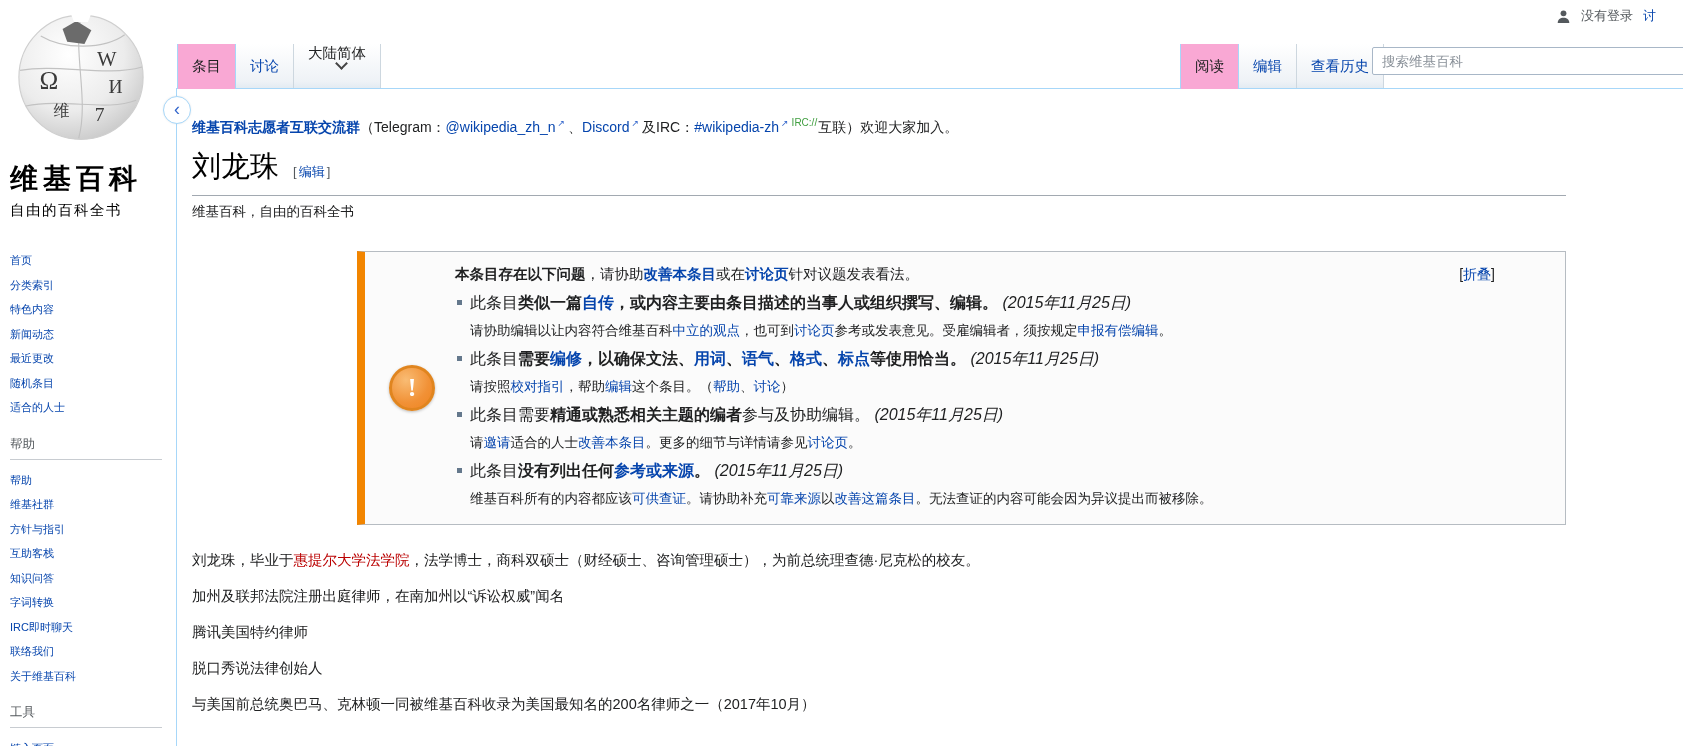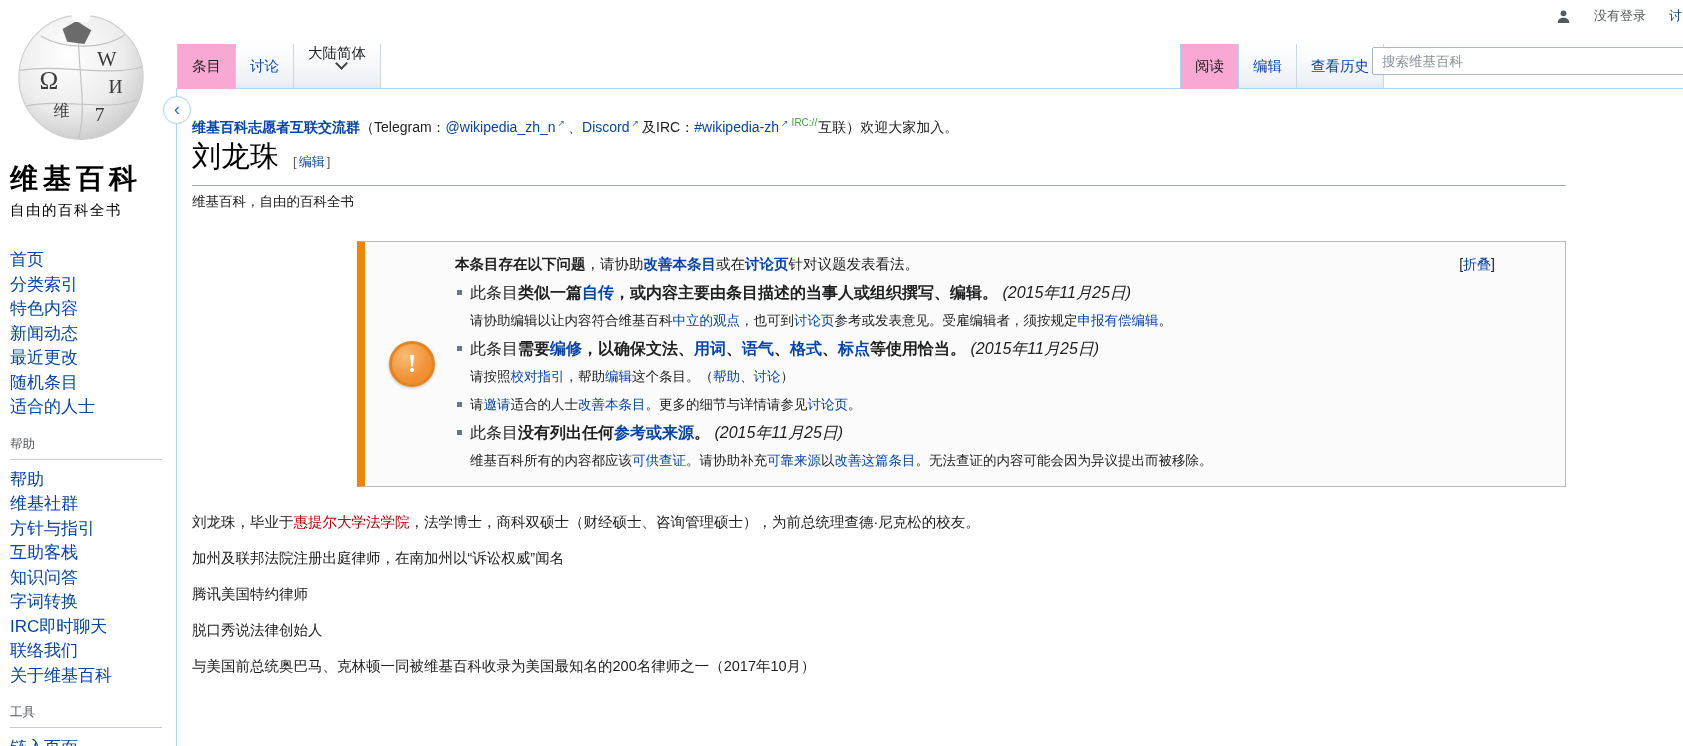--- a/index.html
+++ b/index.html
@@ -5,33 +5,33 @@
   :root{
     --link:#0645ad; --red:#ba0000; --orange:#f28500;
     --tabline:#a7d7f9; --irc:#3f9e3f;
   }
   *{margin:0;padding:0;box-sizing:content-box;}
   html,body{background:#fff;}
   body{font-family:"Liberation Sans","DejaVu Sans",sans-serif;color:#202122;}
   .screen{position:relative;width:1683px;height:746px;background:#fff;overflow:hidden;}
 
   
-  .personal{position:absolute;top:7px;left:1556px;display:flex;align-items:center;gap:23px;font-size:13px;white-space:nowrap;z-index:6;}
+  .personal{position:absolute;top:7px;left:1556px;display:flex;align-items:center;gap:10px;font-size:13px;white-space:nowrap;z-index:6;}
   .personal .status{color:#54595d;}
   .personal .ptalk{color:var(--link);cursor:pointer;}
 
   
   .sidebar{position:absolute;left:0;top:0;width:176px;padding:6px 0 0 10px;box-sizing:border-box;z-index:2;}
   .globe{display:block;margin-left:2px;}
   .wordmark{font-family:Liberation Serif, serif;font-weight:bold;font-size:28px;letter-spacing:5px;color:#000;margin-top:16px;}
   .logo-sub{font-size:14.5px;letter-spacing:1.5px;color:#000;margin-top:3px;}
   .nav{margin-top:28px;}
   .nav-header{margin:16px 14px 8px 0;padding-bottom:6px;font-size:12.5px;color:#54595d;border-bottom:1px solid #c8ccd1;}
   .nav ul{list-style:none;}
-  .nav li{font-size:17px;color:var(--link);line-height:24.5px;cursor:pointer;white-space:nowrap;}
+  .nav li{font-size:11px;color:var(--link);line-height:24.5px;cursor:pointer;white-space:nowrap;}
 
   
   .tabs{position:absolute;top:44px;height:44px;display:flex;align-items:stretch;z-index:3;}
   .tabs-left{left:177px;}
   .tabs-right{left:1180px;}
   .tab{display:flex;align-items:center;padding:0 14px;font-size:14.5px;color:var(--link);
        background:linear-gradient(to bottom,#ffffff,#eef2f6 85%,#e3ebf2);
        border-right:1px solid #cdd7df;cursor:pointer;white-space:nowrap;}
   .tab:first-child{border-left:1px solid #cdd7df;}
   .tab.active{background:#f9a8d4;color:#202122;border-left:1px solid var(--tabline);border-right:1px solid var(--tabline);height:45px;z-index:4;}
@@ -44,21 +44,21 @@
   .search-wrap input::placeholder{color:#8a9199;}
 
   
   .collapse-btn{position:absolute;left:163px;top:96px;width:26px;height:26px;border-radius:50%;background:#fff;border:1px solid #a7d7f9;display:flex;align-items:center;justify-content:center;cursor:pointer;z-index:5;box-shadow:0 0 2px rgba(0,0,0,.08);}
   .collapse-btn span{color:#36c;font-size:18px;line-height:1;margin-top:-3px;}
 
   
   .content{position:absolute;left:176px;top:88px;width:1507px;height:658px;background:#fff;border-left:1px solid var(--tabline);border-top:1px solid var(--tabline);padding-left:15px;box-sizing:border-box;z-index:1;}
   .banner{width:1460px;text-align:left;margin-top:24px;font-size:14px;line-height:20px;}
   .content-inner{width:1374px;}
-  h1.page-title{font-family:"Liberation Serif","DejaVu Serif",serif;font-weight:normal;font-size:29px;color:#000;padding-bottom:8px;border-bottom:1px solid #a2a9b1;}
+  h1.page-title{font-family:"Liberation Serif","DejaVu Serif",serif;font-weight:normal;font-size:29px;color:#000;margin-top:10px;padding-bottom:8px;border-bottom:1px solid #a2a9b1;}
   .editsection{font-size:13px;font-family:"Liberation Sans","DejaVu Sans",sans-serif;margin-left:14px;white-space:nowrap;}
   .editsection .bracket{color:#54595d;}
   .editsection .elabel{color:var(--link);cursor:pointer;padding:0 2px;}
   .site-tagline{font-size:13.5px;margin-top:7px;color:#202122;}
 
   
   .ambox{position:relative;margin:30px 0 0 165px;background:#fbfbfb;border:1px solid #b6bcc2;border-left:8px solid var(--orange);padding:9px 14px 11px 90px;}
   .warn-icon{position:absolute;left:24px;top:50%;transform:translateY(-50%);width:40px;height:40px;border-radius:50%;
      background:radial-gradient(circle at 35% 30%, #f9bc74, #f19136 60%, #ef8420);
      border:3px solid #e0851f;display:flex;align-items:center;justify-content:center;box-shadow:0 1px 3px rgba(0,0,0,.25);}
@@ -211,20 +211,21 @@
         <ul>
           <li>
             <div class="main"><span class="sg-plain">此条目</span><span class="sg-bold">类似一篇</span><span class="sg-blink">自传</span><span class="sg-bold">，或内容主要由条目描述的当事人或组织撰写、编辑。</span><span class="sg-date"> (2015年11月25日)</span></div>
             <div class="sub"><span class="sg-plain">请协助编辑以让内容符合维基百科</span><span class="sg-link">中立的观点</span><span class="sg-plain">，也可到</span><span class="sg-link">讨论页</span><span class="sg-plain">参考或发表意见。受雇编辑者，须按规定</span><span class="sg-link">申报有偿编辑</span><span class="sg-plain">。</span></div>
           </li>
           <li>
             <div class="main"><span class="sg-plain">此条目</span><span class="sg-bold">需要</span><span class="sg-blink">编修</span><span class="sg-bold">，以确保文法、</span><span class="sg-blink">用词</span><span class="sg-bold">、</span><span class="sg-blink">语气</span><span class="sg-bold">、</span><span class="sg-blink">格式</span><span class="sg-bold">、</span><span class="sg-blink">标点</span><span class="sg-bold">等使用恰当。</span><span class="sg-date"> (2015年11月25日)</span></div>
             <div class="sub"><span class="sg-plain">请按照</span><span class="sg-link">校对指引</span><span class="sg-plain">，帮助</span><span class="sg-link">编辑</span><span class="sg-plain">这个条目。（</span><span class="sg-link">帮助</span><span class="sg-plain">、</span><span class="sg-link">讨论</span><span class="sg-plain">）</span></div>
           </li>
           <li>
+            <div class="main"><span class="sg-plain">此条目需要</span><span class="sg-bold">精通或熟悉相关主题的编者</span><span class="sg-plain">参与及协助编辑。</span><span class="sg-date"> (2015年11月25日)</span></div>
             <div class="sub"><span class="sg-plain">请</span><span class="sg-link">邀请</span><span class="sg-plain">适合的人士</span><span class="sg-link">改善本条目</span><span class="sg-plain">。更多的细节与详情请参见</span><span class="sg-link">讨论页</span><span class="sg-plain">。</span></div>
           </li>
           <li>
             <div class="main"><span class="sg-plain">此条目</span><span class="sg-bold">没有列出任何</span><span class="sg-blink">参考或来源</span><span class="sg-bold">。</span><span class="sg-date"> (2015年11月25日)</span></div>
             <div class="sub"><span class="sg-plain">维基百科所有的内容都应该</span><span class="sg-link">可供查证</span><span class="sg-plain">。请协助补充</span><span class="sg-link">可靠来源</span><span class="sg-plain">以</span><span class="sg-link">改善这篇条目</span><span class="sg-plain">。无法查证的内容可能会因为异议提出而被移除。</span></div>
           </li>
         </ul>
       </div>
 
       <div class="article-body">

